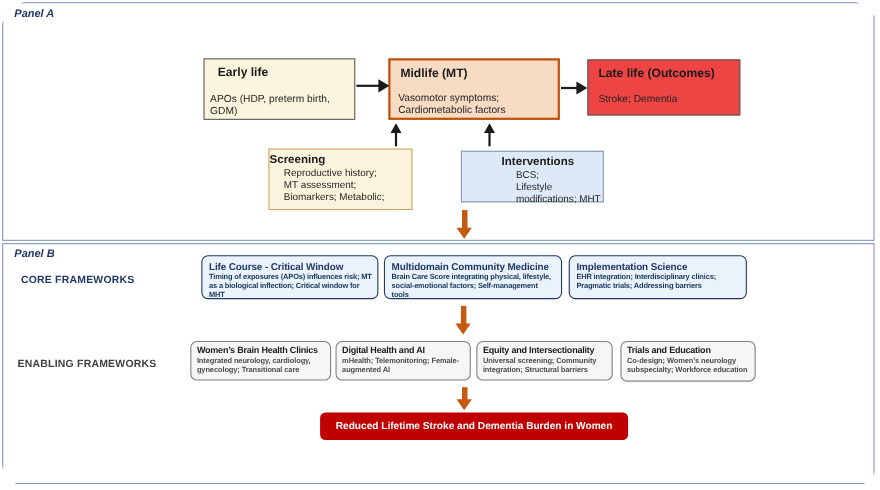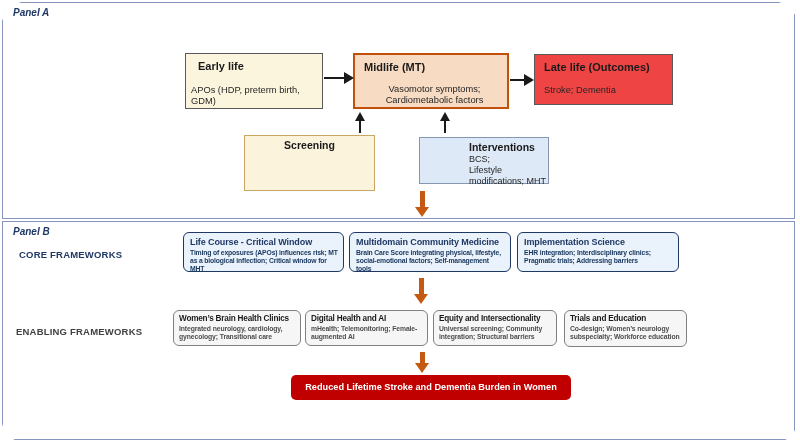--- a/index.html
+++ b/index.html
@@ -23,32 +23,32 @@
   .pa-box { position: absolute; border: 1px solid var(--early-border, #595959); }
   .pa-title { font-size: 11px; font-weight: bold; color: #1a1a1a; margin: 6px 0 0 9px; }
   .pa-body  { font-size: 9.3px; color: #262626; margin: 13px 0 0 5px; line-height: 1.18; }
   .box-early { left: 182px; top: 50px; width: 138px; height: 56px; background: var(--cream-fill, #FCF5DE); }
   .box-early .pa-title { margin-left: 12px; }
   .box-midlife {
     left: 350px; top: 50px; width: 156px; height: 56px;
     background: var(--midlife-fill, #F7DBC3);
     border: 2.5px solid var(--midlife-border, #C0500A);
   }
-  .box-midlife .pa-body { margin-top: 11px; margin-left: 7px; text-align: center; }
+  .box-midlife .pa-body { margin-top: 11px; margin-left: 7px; }
   .box-late { left: 531px; top: 51px; width: 139px; height: 51px; background: #ef4444; }
   .box-late .pa-body { margin-left: 9px; margin-top: 12px; }
   .box-screening {
     left: 241px; top: 132px; width: 131px; height: 56px;
     background: var(--cream-fill2, #FCF3DC); border: 1px solid var(--cream-border, #C9A662);
   }
   .box-interv {
     left: 416px; top: 134px; width: 130px; height: 47px;
     background: var(--blue-fill, #DDE9F6); border: 1px solid var(--blue-border, #8496B0); padding-left: 36px;
   }
-  .sub-title { font-size: 10.5px; font-weight: bold; color: #1a1a1a; text-align: center; margin-top: 3px; }
+  .sub-title { font-size: 10.5px; font-weight: bold; color: #1a1a1a; text-align: left; margin-top: 3px; }
   .sub-lines { font-size: 9px; color: #262626; line-height: 1.22; margin: 1px 0 0 13px; }
   
   .shaft-h { position: absolute; height: 2.4px; background: var(--arrow-black, #1A1A1A); }
   .shaft-v { position: absolute; width: 2.4px; background: var(--arrow-black, #1A1A1A); }
   .tri-right { position: absolute; width: 0; height: 0;
     border-top: 6px solid transparent; border-bottom: 6px solid transparent;
     border-left: 10px solid var(--arrow-black, #1A1A1A); }
   .tri-up { position: absolute; width: 0; height: 0;
     border-left: 5.5px solid transparent; border-right: 5.5px solid transparent;
     border-bottom: 9px solid var(--arrow-black, #1A1A1A); }
@@ -115,20 +115,25 @@
     <div class="shaft-h" style="left:507px;top:76px;width:15px"></div>
     <div class="tri-right" style="left:521px;top:71px"></div>
 
     <div class="shaft-v" style="left:356px;top:117px;height:13px"></div>
     <div class="tri-up" style="left:352px;top:109px"></div>
     <div class="shaft-v" style="left:441px;top:117px;height:13px"></div>
     <div class="tri-up" style="left:437px;top:109px"></div>
 
     <div class="pa-box box-screening">
       <div class="sub-title">Screening</div>
+      <div class="sub-lines">
+        <div>Reproductive history;</div>
+        <div>MT assessment;</div>
+        <div>Biomarkers; Metabolic;</div>
+      </div>
     </div>
 
     <div class="pa-box box-interv">
       <div class="sub-title">Interventions</div>
       <div class="sub-lines">
         <div>BCS;</div>
         <div>Lifestyle modifications; MHT</div>
       </div>
     </div>
 

